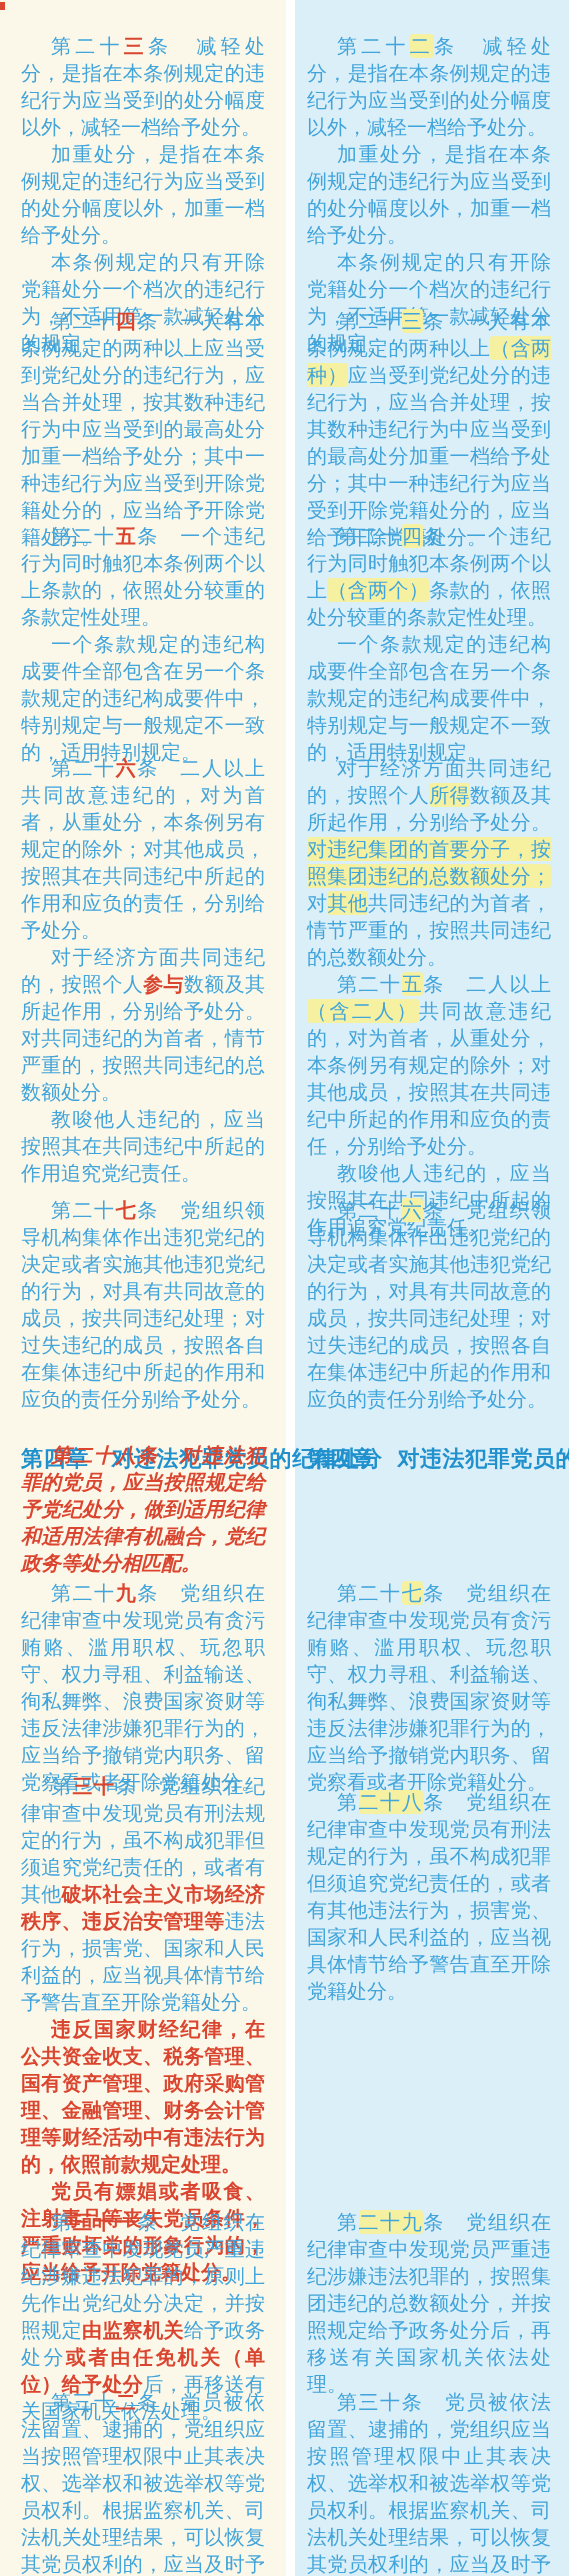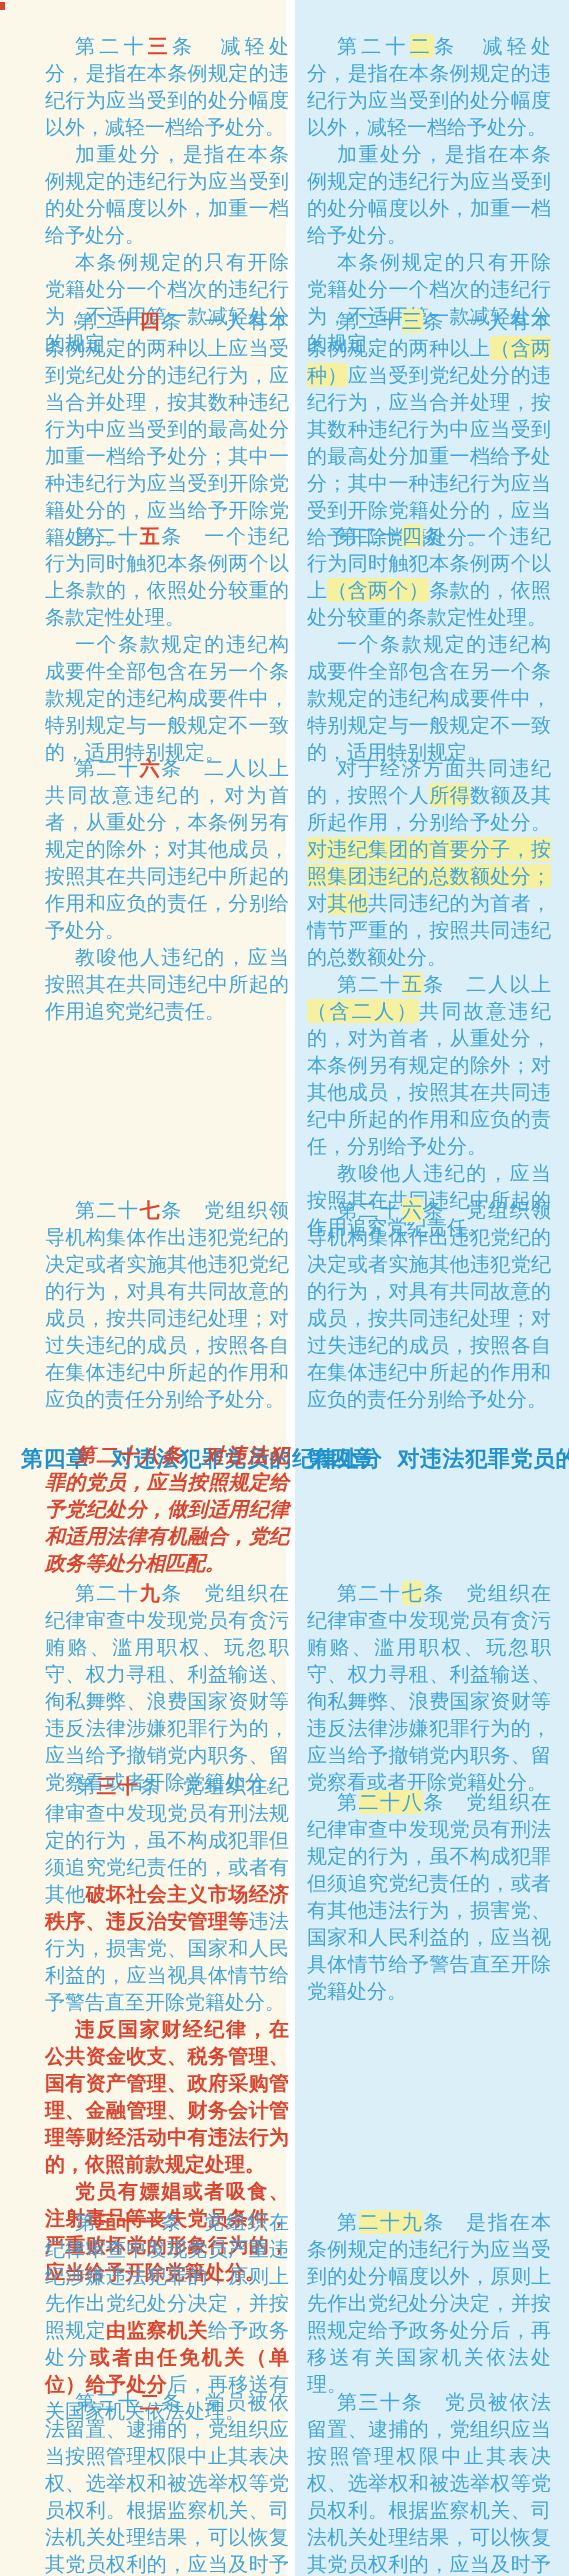--- a/index.html
+++ b/index.html
@@ -16,21 +16,21 @@
   .col-bg.right{left:295px;width:275px;background:var(--right-bg,#dbeff9);}
   .article{
     position:absolute;
     width:244px;
     font-size:20px;
     line-height:27px;
     color:var(--text-blue,#41a4da);
     text-align:justify;
     font-weight:400;
   }
-  .article.left{left:21px;margin-left:24px;}
+  .article.left{left:21px;}
   .article.right{left:307px;}
   .para{margin:0;text-indent:1.5em;}
   .run{color:inherit;}
   .run-red{color:var(--red,#da4530);font-weight:700;}
   .run-hl{background:var(--highlight,#f5f1a1);border-radius:3.4px;padding:0.6px 0;}
   .chapter{
     position:absolute;
     top:1444px;
     font-size:22px;
     font-weight:700;
@@ -73,20 +73,21 @@
     <div class="article left" style="top: 523px;">
       <p class="para"><span class="run">第二十</span><span class="run run-red">五</span><span class="run">条　一个违纪行为同时触犯本条例两个以上条款的，依照处分较重的条款定性处理。</span></p>
       <p class="para"><span class="run">一个条款规定的违纪构成要件全部包含在另一个条款规定的违纪构成要件中，特别规定与一般规定不一致的，适用特别规定。</span></p>
     </div>
     <div class="article right" style="top: 523px;">
       <p class="para"><span class="run">第二十</span><span class="run run-hl">四</span><span class="run">条　一个违纪行为同时触犯本条例两个以上</span><span class="run run-hl">（含两个）</span><span class="run">条款的，依照处分较重的条款定性处理。</span></p>
       <p class="para"><span class="run">一个条款规定的违纪构成要件全部包含在另一个条款规定的违纪构成要件中，特别规定与一般规定不一致的，适用特别规定。</span></p>
     </div>
     <div class="article left" style="top: 755px;">
       <p class="para"><span class="run">第二十</span><span class="run run-red">六</span><span class="run">条　二人以上共同故意违纪的，对为首者，从重处分，本条例另有规定的除外；对其他成员，按照其在共同违纪中所起的作用和应负的责任，分别给予处分。</span></p>
+      <p class="para"><span class="run">对于经济方面共同违纪的，按照个人</span><span class="run run-red">参与</span><span class="run">数额及其所起作用，分别给予处分。对共同违纪的为首者，情节严重的，按照共同违纪的总数额处分。</span></p>
       <p class="para"><span class="run">教唆他人违纪的，应当按照其在共同违纪中所起的作用追究党纪责任。</span></p>
     </div>
     <div class="article right" style="top: 755px;">
       <p class="para"><span class="run">对于经济方面共同违纪的，按照个人</span><span class="run run-hl">所得</span><span class="run">数额及其所起作用，分别给予处分。</span><span class="run run-hl">对违纪集团的首要分子，按照集团违纪的总数额处分；</span><span class="run">对</span><span class="run run-hl">其他</span><span class="run">共同违纪的为首者，情节严重的，按照共同违纪的总数额处分。</span></p>
       <p class="para"><span class="run">第二十</span><span class="run run-hl">五</span><span class="run">条　二人以上</span><span class="run run-hl">（含二人）</span><span class="run">共同故意违纪的，对为首者，从重处分，本条例另有规定的除外；对其他成员，按照其在共同违纪中所起的作用和应负的责任，分别给予处分。</span></p>
       <p class="para"><span class="run">教唆他人违纪的，应当按照其在共同违纪中所起的作用追究党纪责任。</span></p>
     </div>
     <div class="article left" style="top: 1197px;">
       <p class="para"><span class="run">第二十</span><span class="run run-red">七</span><span class="run">条　党组织领导机构集体作出违犯党纪的决定或者实施其他违犯党纪的行为，对具有共同故意的成员，按共同违纪处理；对过失违纪的成员，按照各自在集体违纪中所起的作用和应负的责任分别给予处分。</span></p>
     </div>
@@ -107,21 +108,21 @@
       <p class="para"><span class="run run-red">违反国家财经纪律，在公共资金收支、税务管理、国有资产管理、政府采购管理、金融管理、财务会计管理等财经活动中有违法行为的，依照前款规定处理。</span></p>
       <p class="para"><span class="run run-red">党员有嫖娼或者吸食、注射毒品等丧失党员条件，严重败坏党的形象行为的，应当给予开除党籍处分。</span></p>
     </div>
     <div class="article right" style="top: 1773px; margin-top: 16px;">
       <p class="para"><span class="run">第</span><span class="run run-hl">二十八</span><span class="run">条　党组织在纪律审查中发现党员有刑法规定的行为，虽不构成犯罪但须追究党纪责任的，或者有其他违法行为，损害党、国家和人民利益的，应当视具体情节给予警告直至开除党籍处分。</span></p>
     </div>
     <div class="article left" style="top: 2209px;">
       <p class="para"><span class="run">第</span><span class="run run-red">三十一</span><span class="run">条　党组织在纪律审查中发现党员严重违纪涉嫌违法犯罪的，原则上先作出党纪处分决定，并按照规定</span><span class="run run-red">由监察机关</span><span class="run">给予政务处分</span><span class="run run-red">或者由任免机关（单位）给予处分</span><span class="run">后，再移送有关国家机关依法处理。</span></p>
     </div>
     <div class="article right" style="top: 2209px;">
-      <p class="para"><span class="run">第</span><span class="run run-hl">二十九</span><span class="run">条　是指在本条例规定的违纪行为应当受到的处分幅度以外，原则上先作出党纪处分决定，并按照规定给予政务处分后，再移送有关国家机关依法处理。</span></p>
+      <p class="para"><span class="run">第</span><span class="run run-hl">二十九</span><span class="run">条　党组织在纪律审查中发现党员严重违纪涉嫌违法犯罪的，按照集团违纪的总数额处分，并按照规定给予政务处分后，再移送有关国家机关依法处理。</span></p>
     </div>
     <div class="article left" style="top: 2389px;">
       <p class="para"><span class="run">第三十</span><span class="run run-red">二</span><span class="run">条　党员被依法留置、逮捕的，党组织应当按照管理权限中止其表决权、选举权和被选举权等党员权利。根据监察机关、司法机关处理结果，可以恢复其党员权利的，应当及时予以恢复。</span></p>
     </div>
     <div class="article right" style="top: 2389px;">
       <p class="para"><span class="run">第三十条　党员被依法留置、逮捕的，党组织应当按照管理权限中止其表决权、选举权和被选举权等党员权利。根据监察机关、司法机关处理结果，可以恢复其党员权利的，应当及时予以恢复。</span></p>
     </div>
   </div>
 
 

